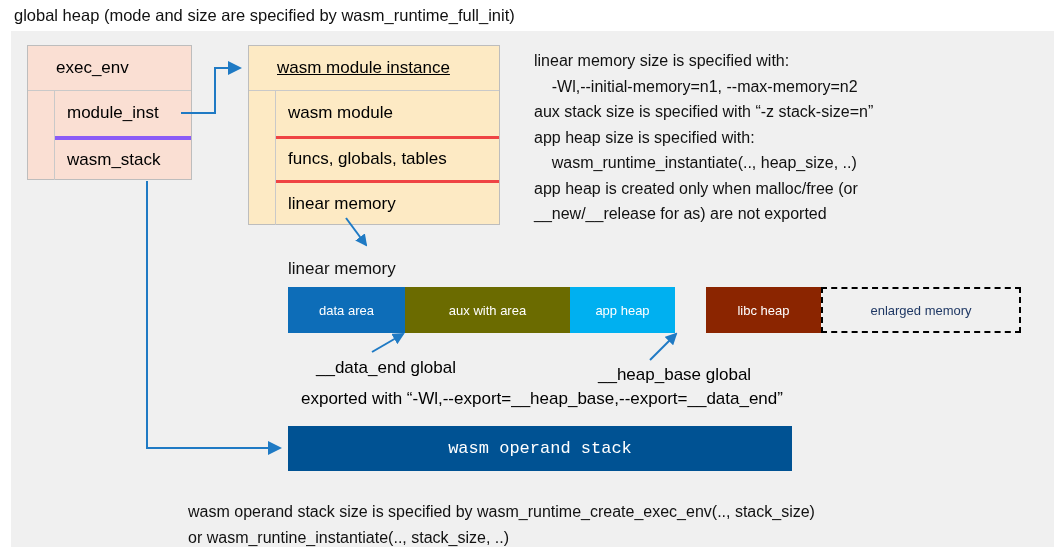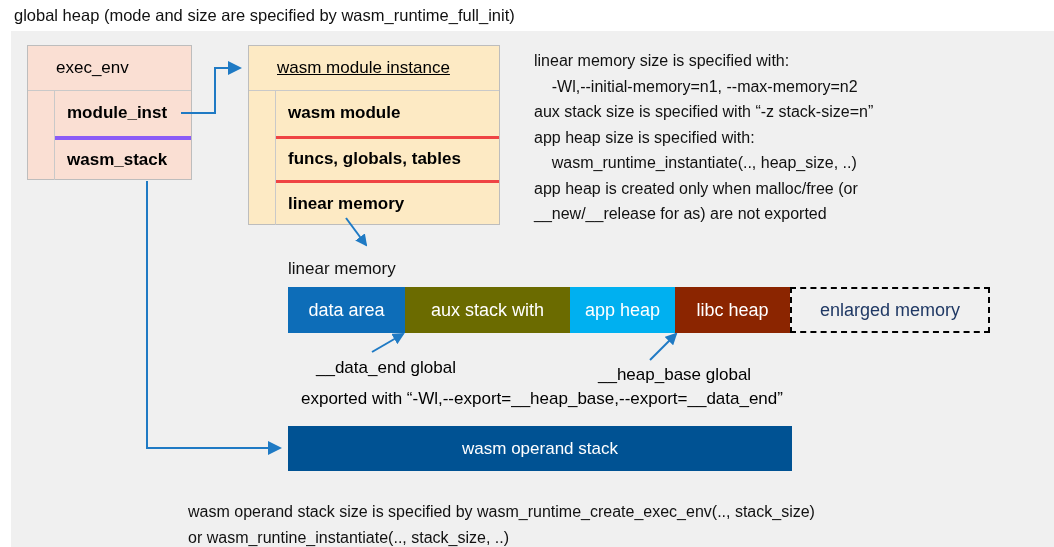--- a/index.html
+++ b/index.html
@@ -28,21 +28,21 @@
   .struct{position:absolute;box-sizing:border-box;border:1px solid #bdbdbd;}
   .struct .hdr{
     box-sizing:border-box;width:100%;
     border-bottom:1px solid #c9c9c9;
     font-size:17px;line-height:1.2;
     display:flex;align-items:center;
     padding-left:28px;
   }
   .struct .body{display:flex;width:100%;box-sizing:border-box;}
   .struct .gutter{box-sizing:border-box;border-right:1px solid #c9c9c9;flex:0 0 auto;}
-  .struct .rows{flex:1 1 auto;display:flex;flex-direction:column;font-weight:bold;}
+  .struct .rows{flex:1 1 auto;display:flex;flex-direction:column;}
   .struct .row{
     box-sizing:border-box;
     font-size:17px;line-height:1.2;
     display:flex;align-items:center;
     padding-left:12px;
   }
 
   
   #exec-env{left:27px;top:45px;width:165px;height:135px;background:#fadfd3;}
   #exec-env .hdr{height:45px;}
@@ -72,21 +72,21 @@
     position:absolute;left:288px;top:258px;
     font-size:17px;line-height:22px;color:#111111;
   }
   #lm-bar{
     position:absolute;left:288px;top:287px;height:46px;
     display:flex;align-items:stretch;
   }
   .seg{
     box-sizing:border-box;
     display:flex;align-items:center;justify-content:center;
-    font-size:18px;color:#ffffff;white-space:nowrap;
+    font-size:13px;color:#ffffff;white-space:nowrap;
   }
   .seg.dashed{
     border:2.5px dashed #000000;
     background:#f0f0f0;color:#1f3864;
   }
 
   
   #ann-data-end{position:absolute;left:316px;top:357px;font-size:17px;line-height:22px;}
   #ann-heap-base{position:absolute;left:598px;top:364px;font-size:17px;line-height:22px;}
   #ann-exported{position:absolute;left:301px;top:388px;font-size:17px;line-height:22px;}
@@ -138,31 +138,31 @@
     -Wl,--initial-memory=n1, --max-memory=n2
 aux stack size is specified with “-z stack-size=n”
 app heap size is specified with:
     wasm_runtime_instantiate(.., heap_size, ..)
 app heap is created only when malloc/free (or
 __new/__release for as) are not exported</div>
 
   <div id="lm-label">linear memory</div>
   <div id="lm-bar">
       <div class="seg" style="width: 117px; background: rgb(13, 109, 184); color: rgb(255, 255, 255);">data area</div>
-      <div class="seg" style="width: 165px; background: rgb(107, 107, 0); color: rgb(255, 255, 255);">aux stack with</div>
+      <div class="seg" style="width: 165px; background: rgb(107, 107, 0); color: rgb(255, 255, 255);">aux with area</div>
       <div class="seg" style="width: 105px; background: rgb(0, 176, 240); color: rgb(255, 255, 255);">app heap</div>
-      <div class="seg" style="width: 115px; background: rgb(139, 37, 0); color: rgb(255, 255, 255);">libc heap</div>
+      <div class="seg" style="width: 115px; background: rgb(139, 37, 0); color: rgb(255, 255, 255); margin-left: 31px;">libc heap</div>
       <div class="seg dashed" style="width: 200px; background: rgb(240, 240, 240); color: rgb(31, 56, 100);">enlarged memory</div>
     </div>
 
   <div id="ann-data-end">__data_end global</div>
   <div id="ann-heap-base">__heap_base global</div>
   <div id="ann-exported">exported with “-Wl,--export=__heap_base,--export=__data_end”</div>
 
-  <div id="operand-stack" style="background: rgb(0, 82, 147);">wasm operand stack</div>
+  <div id="operand-stack" style="background: rgb(0, 82, 147); font-family: Liberation Mono, monospace;">wasm operand stack</div>
 
   <div class="note" id="note-bottom">wasm operand stack size is specified by wasm_runtime_create_exec_env(.., stack_size)
 or wasm_runtine_instantiate(.., stack_size, ..)</div>
 
   <svg class="arrows" viewBox="0 0 1054 547" xmlns="http://www.w3.org/2000/svg">
     <defs>
       <marker id="ah" markerWidth="7" markerHeight="7" refX="6" refY="3.5" orient="auto" markerUnits="strokeWidth">
         <path d="M0,0 L7,3.5 L0,7 z" fill="#1f7ac4"></path>
       </marker>
       <marker id="ah-sm" markerWidth="6" markerHeight="6" refX="5" refY="3" orient="auto" markerUnits="strokeWidth">

